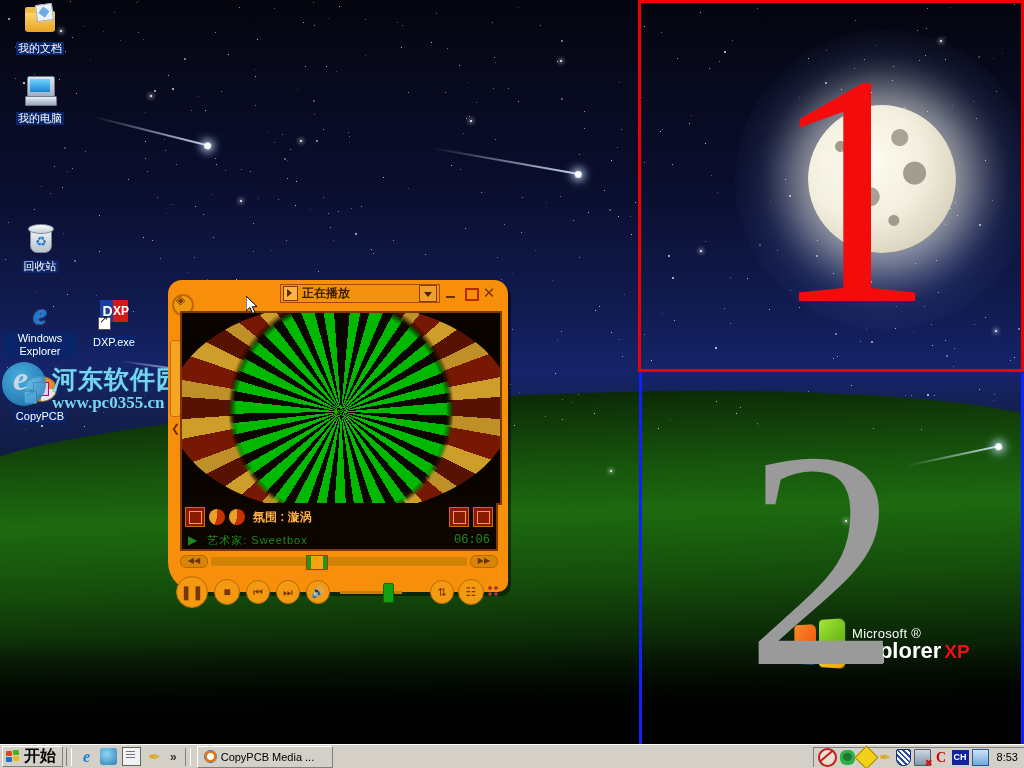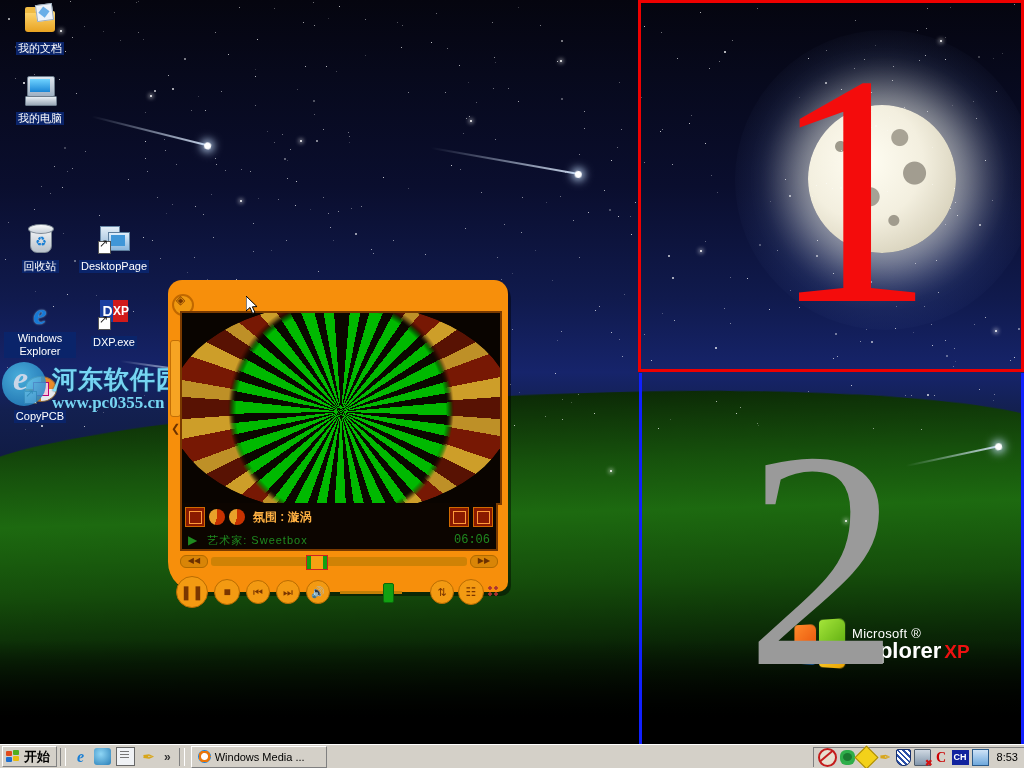--- a/index.html
+++ b/index.html
@@ -326,21 +326,21 @@
   
   #taskbar {
     position: absolute; left: 0; bottom: 0; width: 1024px; height: 23px;
     background: #d4d0c8; border-top: 1px solid #ffffff;
     display: flex; align-items: center;
   }
   #startBtn {
     margin-left: 2px; height: 19px; display: flex; align-items: center; gap: 3px;
     padding: 0 6px 0 3px; background: #d4d0c8;
     border: 1px solid; border-color: #fff #808080 #808080 #fff;
-    font-size: 13px; font-weight: bold; color: #000;
+    font-size: 16px; font-weight: bold; color: #000;
   }
   #startFlag { width: 15px; height: 13px; position: relative; }
   #startFlag i { position:absolute; width:6px; height:5px; border-radius:1px; display:block;}
   .sf1{left:0;top:1px;background:#e04a1b;} .sf2{left:7px;top:0;background:#4fae1f;}
   .sf3{left:0;top:7px;background:#1f6fd0;} .sf4{left:7px;top:6px;background:#e8bc10;}
   .tdiv { width: 4px; height: 18px; margin: 0 3px; border-left: 1px solid #808080; border-right: 1px solid #fff; }
   #quick { display: flex; align-items: center; gap: 5px; padding: 0 3px; }
   .qi { width: 17px; height: 17px; position: relative; }
   .qi-ie   { color:#1b7fd4; font-family:"Liberation Serif",serif; font-style:italic; font-weight:bold; font-size:16px; line-height:17px; text-align:center;}
   .qi-net  { background: radial-gradient(circle at 40% 35%,#8fd6f5,#2a7fb8); border-radius:3px;}
@@ -883,29 +883,20 @@
   </div>
 
   <div class="dicon" style="left:4px;  top:298px;">
     <div class="glyph ic-ie">
         <div class="e">e</div>
       </div>
     <span class="lbl">Windows Explorer</span>
   </div>
 
 
-  <div class="dicon" style="left:78px; top:222px;">
-    <div class="glyph ic-dp">
-      <div class="p1"></div>
-        <div class="p2"></div>
-        <div class="p2i"></div>
-      <div class="shortcut-arrow"></div>
-    </div>
-    <span class="lbl">DesktopPage</span>
-  </div>
 
   <div class="dicon" style="left:78px; top:298px;">
     <div class="glyph ic-dxp">
       <div class="blue"></div>
         <div class="red"></div>
       <div class="t1">D</div>
         <div class="t2">XP</div>
       <div class="shortcut-arrow"></div>
     </div>
     <span class="lbl">DXP.exe</span>
@@ -926,20 +917,30 @@
     <div id="wmUrl">www.pc0355.cn</div>
   </div>
 
   <div id="player">
     <div id="plBody"></div>
 
     <div id="plKnob"></div>
     <div id="plSideTab"></div>
     <div id="plSideArrow">❮</div>
 
+    <div id="plTitlebar">
+      <div id="nowPlayingBox">
+        <div id="npIcon"></div>
+        <div id="npText">正在播放</div>
+        <div id="npArrow"></div>
+      </div>
+      <div class="winbtn" id="btnMin"></div>
+      <div class="winbtn" id="btnMax"></div>
+      <div class="winbtn" id="btnClose">✕</div>
+    </div>
 
     <div id="plVideo">
       <div id="vizRing"></div>
       <div id="viz" style="-webkit-mask:radial-gradient(circle at 50% 52%,#000 0 56%,rgba(0,0,0,0) 60%);mask:radial-gradient(circle at 50% 52%,#000 0 56%,rgba(0,0,0,0) 60%);"></div>
     </div>
 
     <div id="plInfo">
       <div class="infoBtn"></div>
       <div class="infoCircle"></div>
       <div class="infoCircle"></div>
@@ -1001,21 +1002,21 @@
     <div id="quick">
       <div class="qi qi-ie">e</div>
       <div class="qi qi-net"></div>
       <div class="qi qi-note"></div>
       <div class="qi qi-pen">✒</div>
       <div id="chev">»</div>
     </div>
     <div class="tdiv"></div>
     <div id="taskWin">
       <span id="wmpIcon"></span>
-      <span>Windows Media ...</span>
+      <span>CopyPCB Media ...</span>
     </div>
     <div id="tray">
       <div class="ti ti-av"></div>
       <div class="ti ti-turtle"></div>
       <div class="ti ti-yellow"></div>
       <div class="ti ti-pen2">✒</div>
       <div class="ti ti-shield"></div>
       <div class="ti ti-netoff"></div>
       <div class="ti ti-c">C</div>
       <div class="ti ti-ch">CH</div>

